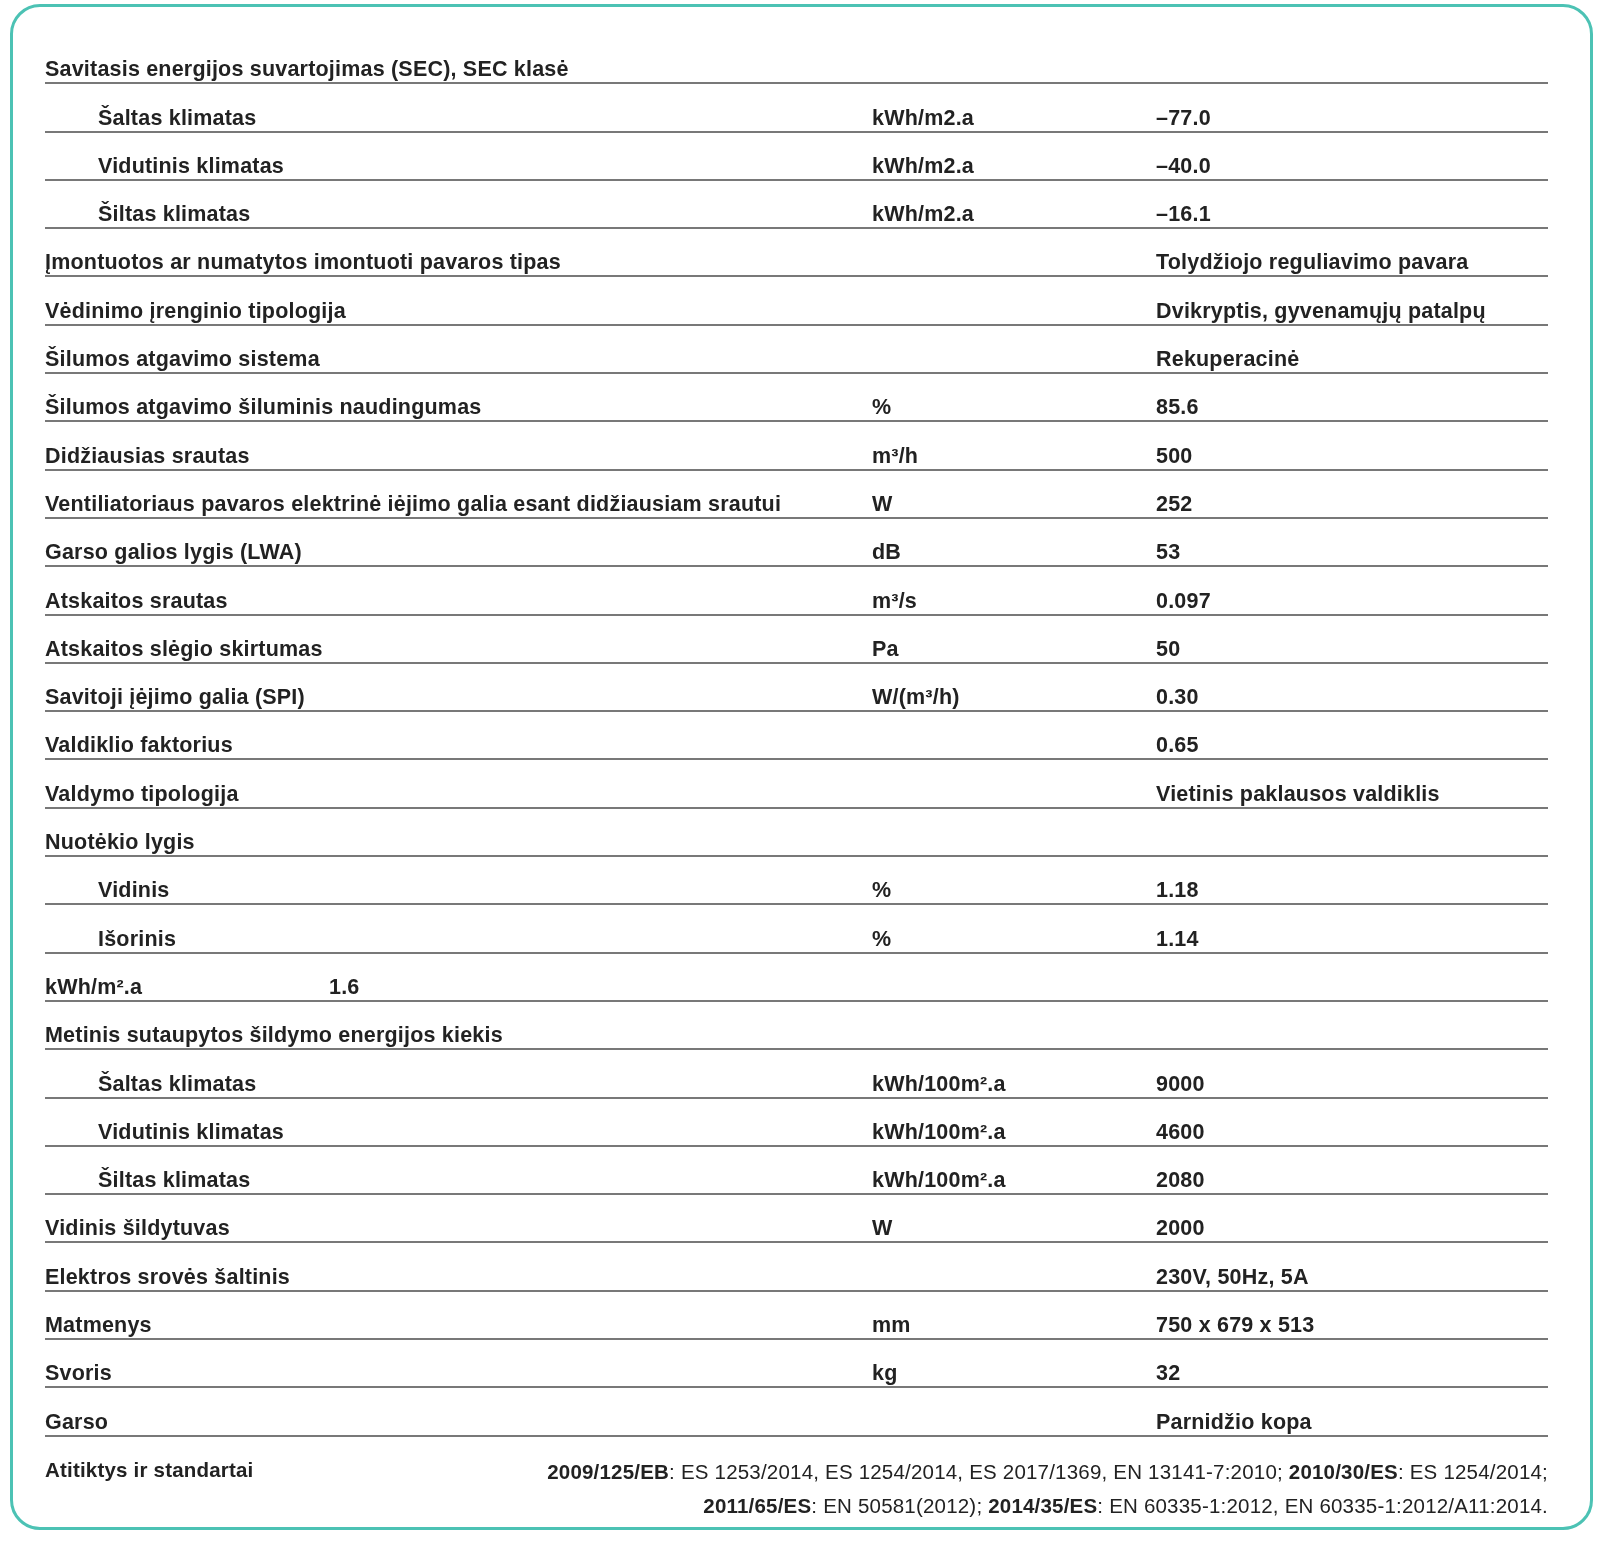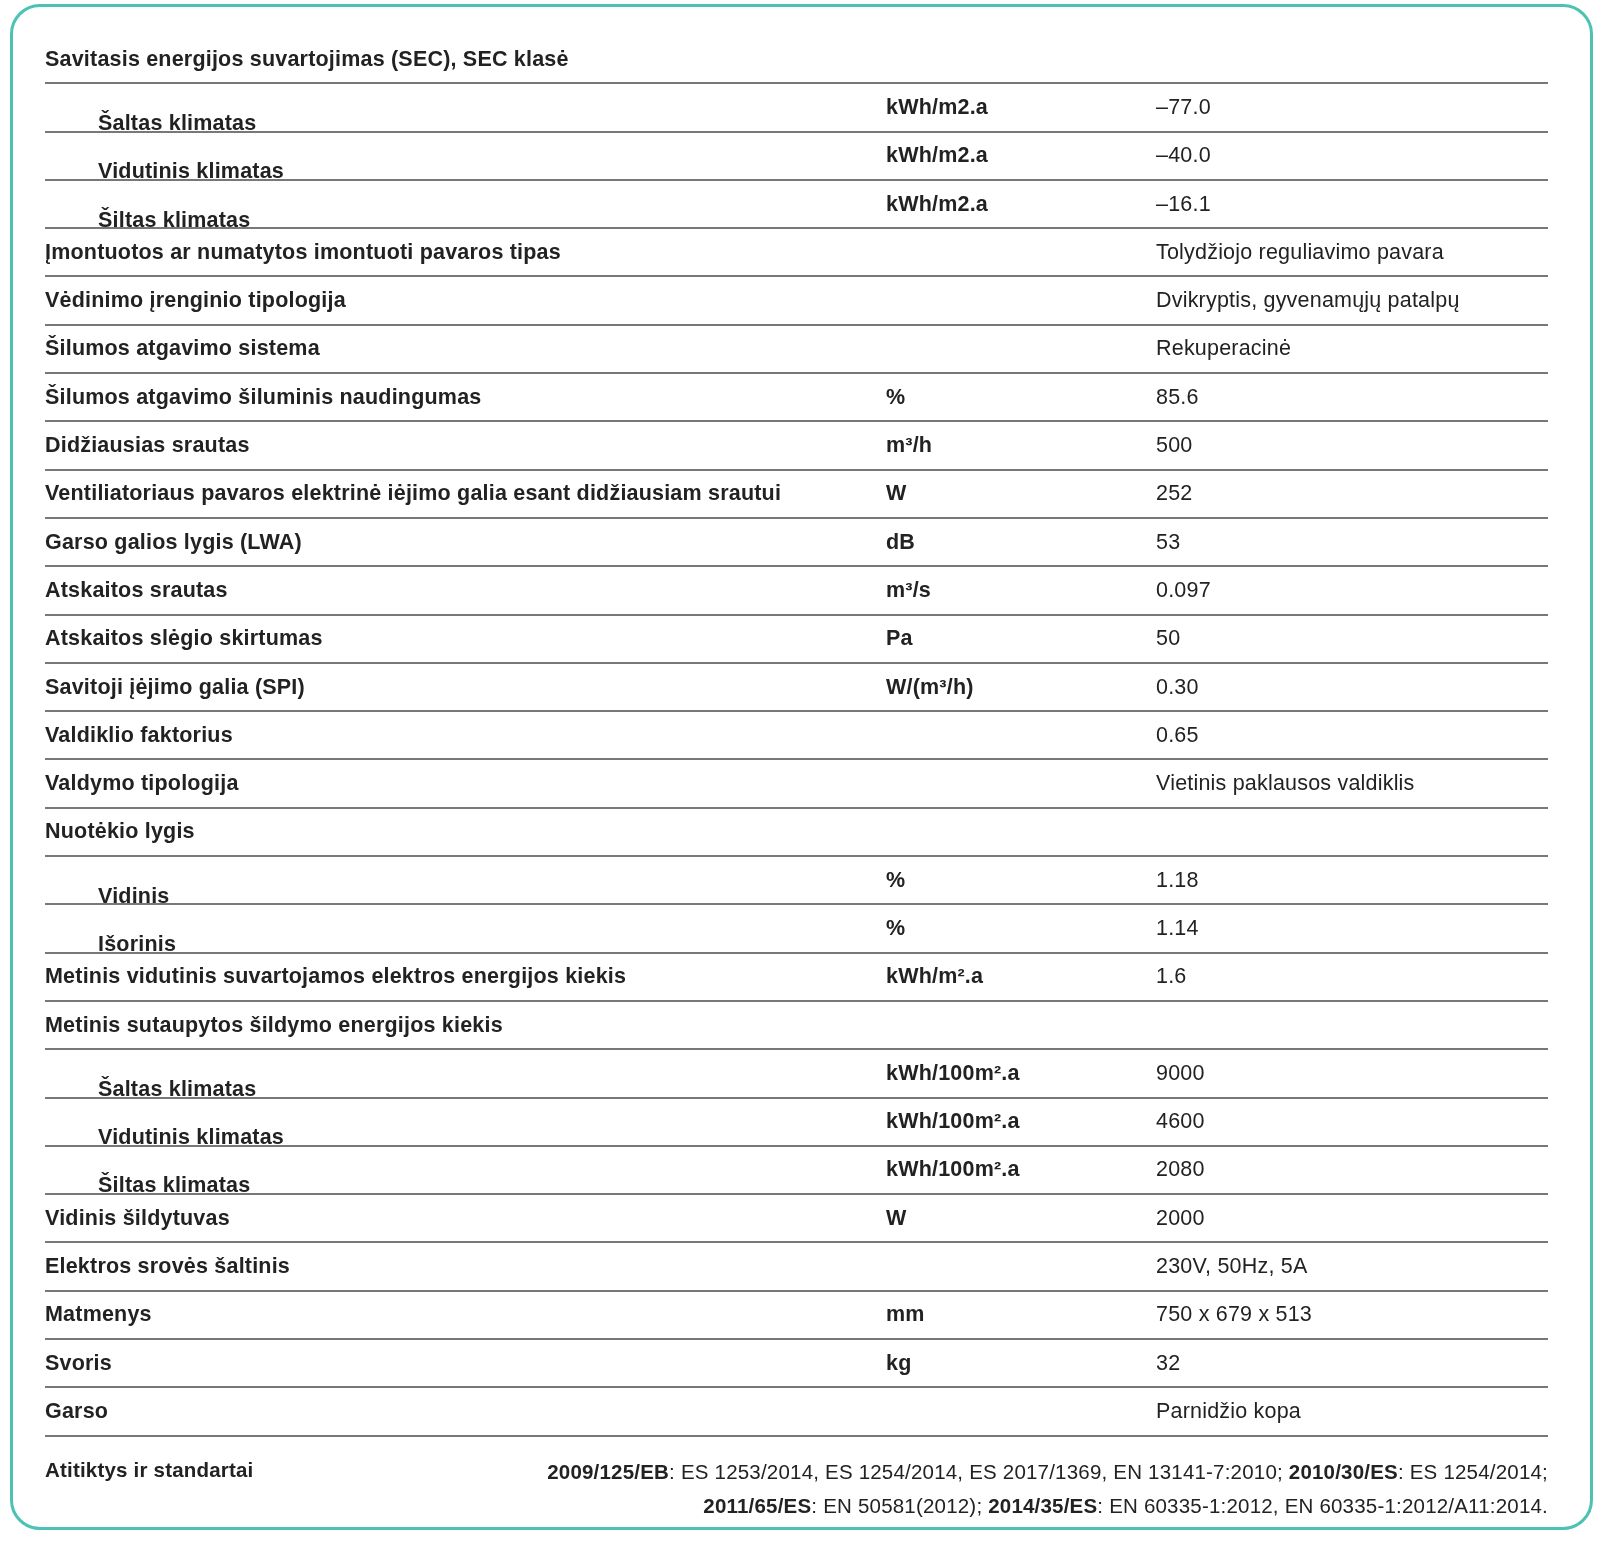--- a/index.html
+++ b/index.html
@@ -22,33 +22,33 @@
     height: 1526px;
     box-sizing: border-box;
     border: 3px solid #4cc2b4;
     border-radius: 30px;
     background: #ffffff;
     padding: 29px 42px 10px 32px;
   }
   .spec-table { width: 100%; }
   .row {
     display: flex;
-    align-items: center;
+    align-items: flex-end;
     height: 48.3px;
     box-sizing: border-box;
     border-bottom: 2px solid #787878;
     font-size: 21.5px;
     font-weight: 700;
     letter-spacing: 0.2px;
     white-space: nowrap;
   }
   .row .cell-label { flex: 1; overflow: visible; }
   .row.indent .cell-label { padding-left: 53px; margin-top: 32px; }
   .row .cell-unit  { width: 270px; flex: 0 0 270px; font-weight: 700; }
-  .row .cell-value { width: 392px; flex: 0 0 392px; font-weight: 400; }
+  .row .cell-value { width: 392px; flex: 0 0 392px; font-weight: 700; margin-left: 14px; }
   .compliance {
     display: flex;
     align-items: flex-start;
     padding-top: 18px;
     font-size: 20.5px;
   }
   .compliance .c-label {
     width: 288px;
     flex: 0 0 288px;
     font-weight: 700;
@@ -158,21 +158,20 @@
         <div class="cell-label">Vidinis</div>
         <div class="cell-unit">%</div>
         <div class="cell-value">1.18</div>
       </div>
       <div class="row indent">
         <div class="cell-label">Išorinis</div>
         <div class="cell-unit">%</div>
         <div class="cell-value">1.14</div>
       </div>
       <div class="row">
-        <div class="cell-label">Metinis vidutinis suvartojamos elektros energijos kiekis</div>
         <div class="cell-unit">kWh/m².a</div>
         <div class="cell-value">1.6</div>
       </div>
       <div class="row">
         <div class="cell-label">Metinis sutaupytos šildymo energijos kiekis</div>
         <div class="cell-unit"></div>
         <div class="cell-value"></div>
       </div>
       <div class="row indent">
         <div class="cell-label">Šaltas klimatas</div>

